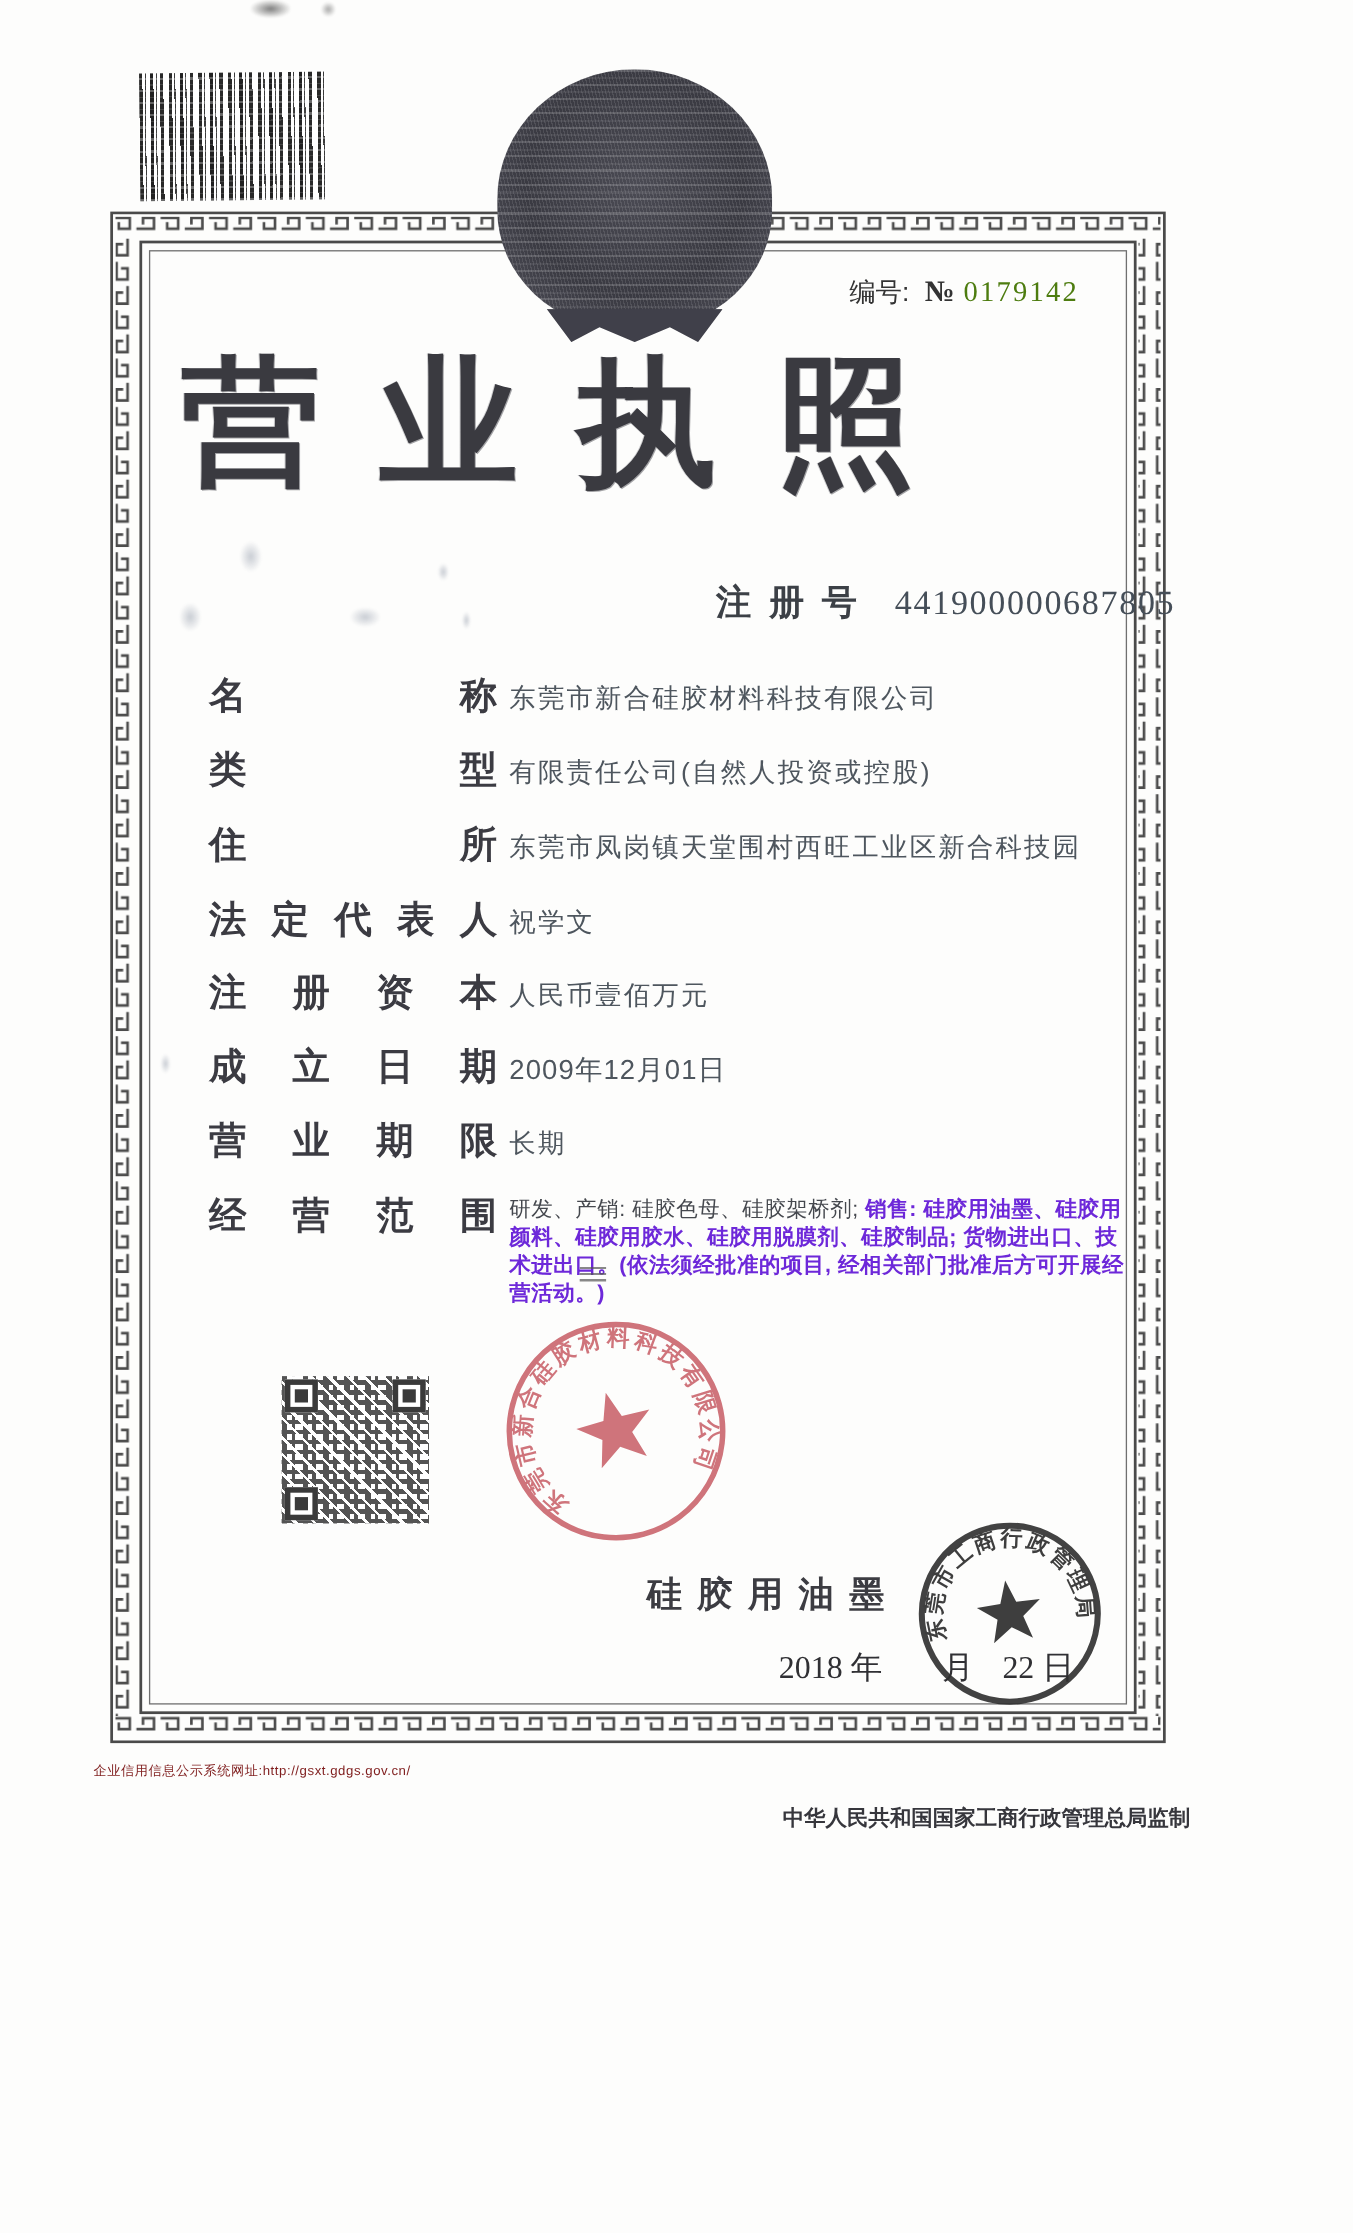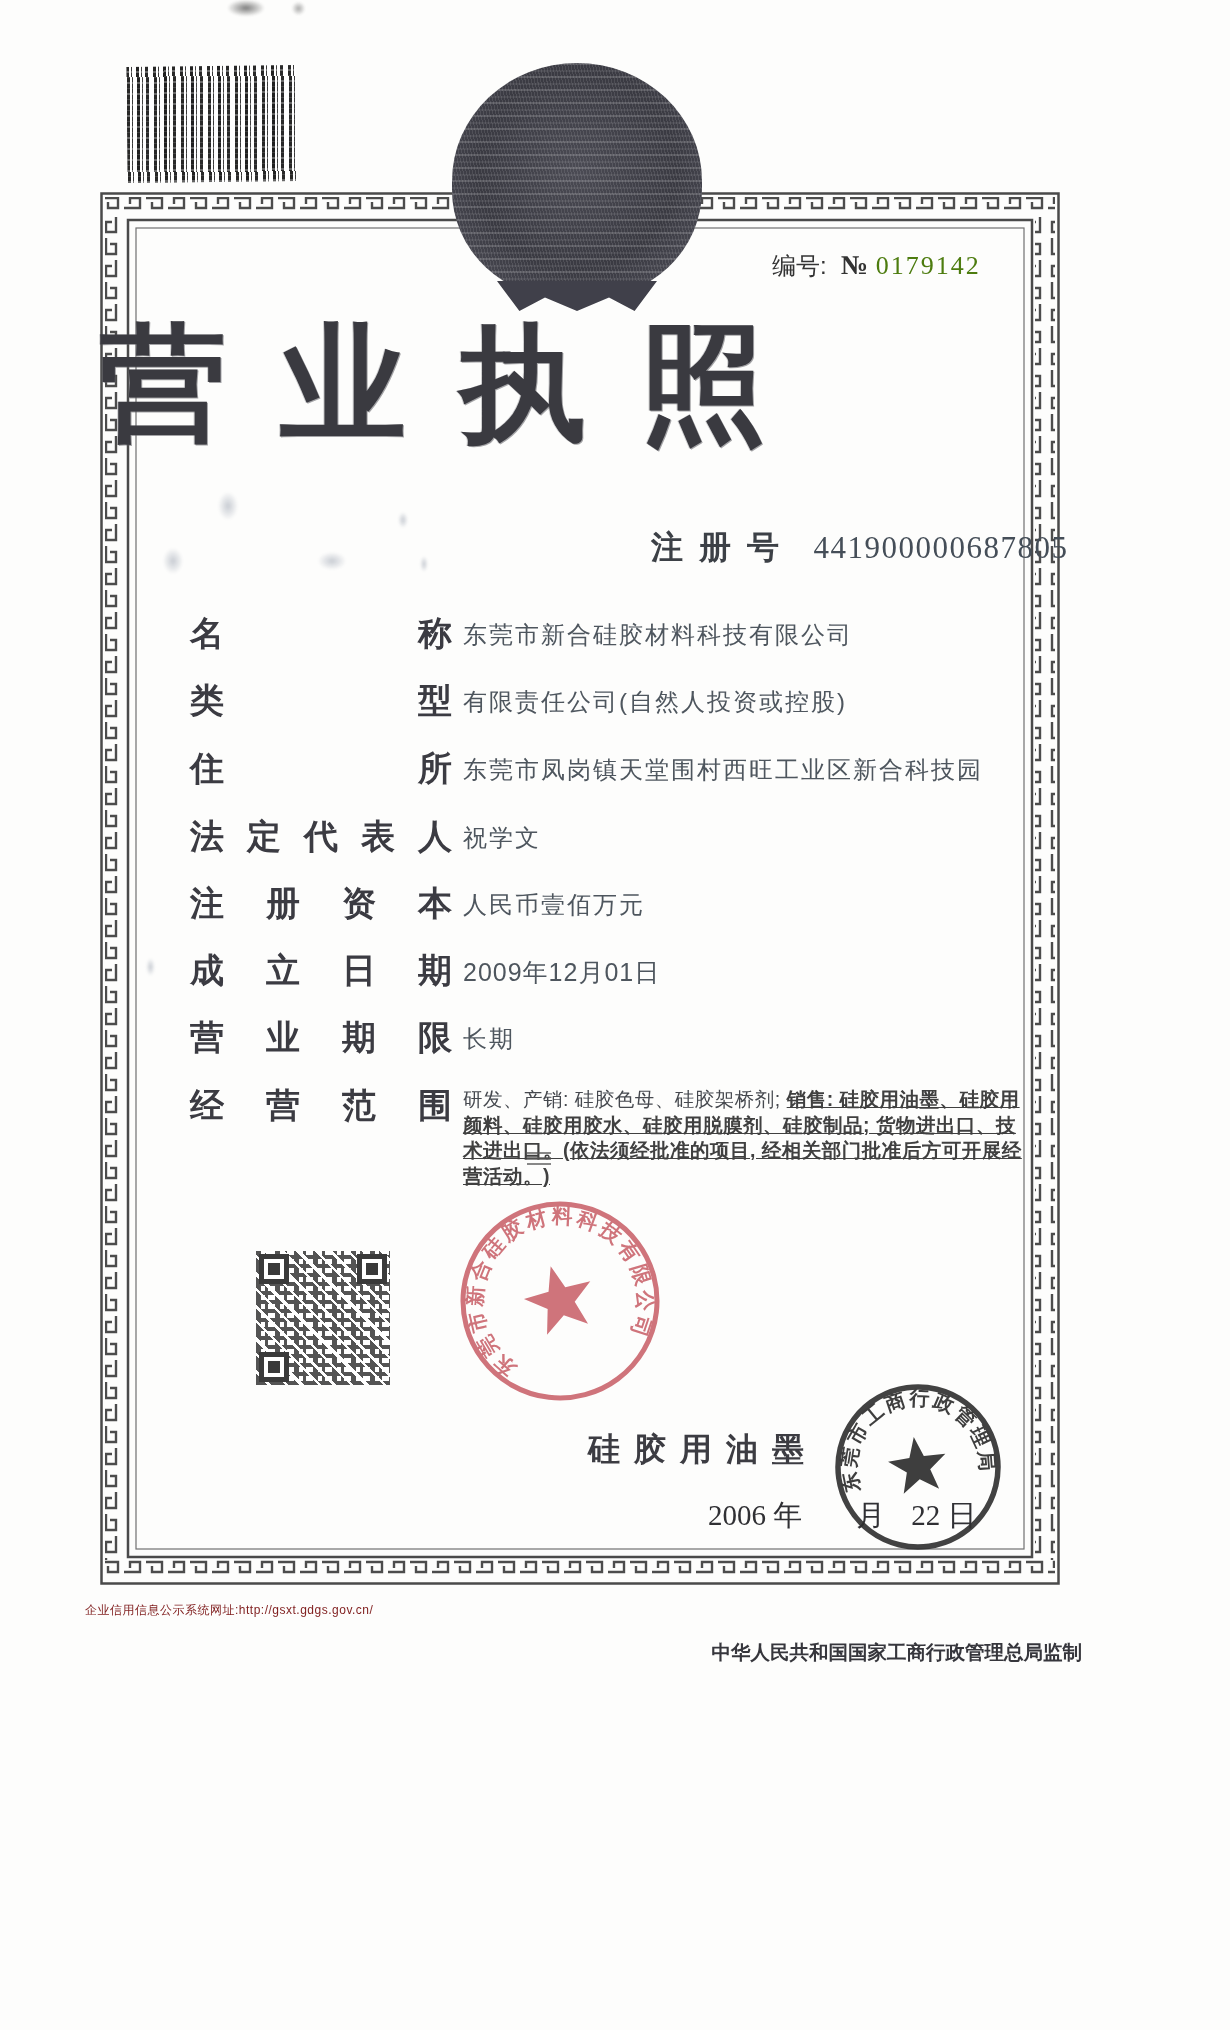--- a/index.html
+++ b/index.html
@@ -46,21 +46,21 @@
 
   
   .frame{left:100px;top:192px;z-index:1;}
 
   
   .serial{left:772px;top:250px;font-size:24px;color:#333;white-space:nowrap;z-index:2;}
   .serial .nomark{font-family:"Liberation Serif","DejaVu Serif",serif;font-weight:800;font-size:27px;margin:0 8px 0 14px;}
   .serial .num{font-family:"Liberation Serif","DejaVu Serif",serif;font-size:26px;letter-spacing:2px;color:#4d7c0f;}
 
   
-  .title{left:100px;top:312px;width:796px;text-align:left;z-index:2;}
+  .title{left:100px;top:312px;width:796px;text-align:center;z-index:2;}
   .title span{
     font-size:126px;font-weight:800;line-height:1.15;
     letter-spacing:54px;margin-right:-54px;
     color:#3a3a40;
     text-shadow:1px 1px 0 rgba(90,90,95,.55), -1px 0 0 rgba(120,120,125,.35);
   }
 
   
   .regline{left:651px;top:526px;white-space:nowrap;z-index:2;text-align:center;}
   .regline .rlabel{font-size:32px;font-weight:600;letter-spacing:16px;color:#3c4046;}
@@ -69,21 +69,21 @@
   
   .row{position:absolute;left:190px;display:flex;align-items:flex-start;z-index:2;justify-content:flex-end;}
   .flabel{
     width:262px;flex:0 0 262px;
     font-size:34px;font-weight:700;color:#3b3b42;line-height:42px;
     text-align:justify;text-align-last:justify;
   }
   .fvalue{margin-left:11px;padding-top:7px;font-size:24px;color:#4e565e;letter-spacing:2px;white-space:nowrap;}
   .fvalue.date{font-size:25px;letter-spacing:1px;}
   .scopeval{margin-left:11px;padding-top:3px;width:566px;font-size:19.5px;line-height:25.5px;color:#45484e;letter-spacing:.5px;white-space:normal;}
-  .scopeval .p2{font-weight:700;color:#404040;text-decoration:underline;}
+  .scopeval .p2{font-weight:700;color:#6d28d9;}
 
   
   .regorg{left:588px;top:1428px;font-size:32px;font-weight:700;letter-spacing:14px;color:#3c3c42;z-index:3;}
   .dateline{left:708px;top:1496px;font-family:"Liberation Serif","DejaVu Serif",serif;font-size:29px;color:#303034;white-space:nowrap;z-index:3;}
   .dateline .sp1{display:inline-block;width:54px;}
   .dateline .sp2{display:inline-block;width:26px;}
 
   
   .seal{z-index:6;}
   .seal-red{left:450px;top:1188px;opacity:.82;}
@@ -224,21 +224,21 @@
       <text font-size="20.5" font-weight="700" letter-spacing="3.5" fill="#c5565f">
         <textPath href="#sealArcR" startOffset="50%" text-anchor="middle">东莞市新合硅胶材料科技有限公司</textPath>
       </text>
       <polygon fill="#c5565f" transform="translate(110 113) scale(0.95)" points="0,-38 9.11,-12.54 36.14,-11.74 14.74,4.79 22.34,30.74 0,15.5 -22.34,30.74 -14.74,4.79 -36.14,-11.74 -9.11,-12.54"></polygon>
     </g>
   </svg>
 
   <div class="abs regorg">硅胶用油墨</div>
 
   <div class="abs dateline">
-    <span>2006 年</span><span class="sp1"></span><span>月</span><span class="sp2"></span><span>22 日</span>
+    <span>2018 年</span><span class="sp1"></span><span>月</span><span class="sp2"></span><span>22 日</span>
   </div>
 
   <svg class="abs seal seal-black" width="190" height="190" viewBox="0 0 190 190">
     <defs>
       <path id="sealArcB" d="M95,157 a62,62 0 1,1 0.01,0" fill="none"></path>
     </defs>
     <g transform="rotate(-8 95 95)">
       <circle cx="95" cy="95" r="80" fill="none" stroke="#2e2e2e" stroke-width="5.5"></circle>
       <text font-size="20" font-weight="700" letter-spacing="2.5" fill="#2a2a2a">
         <textPath href="#sealArcB" startOffset="50%" text-anchor="middle">东莞市工商行政管理局</textPath>

